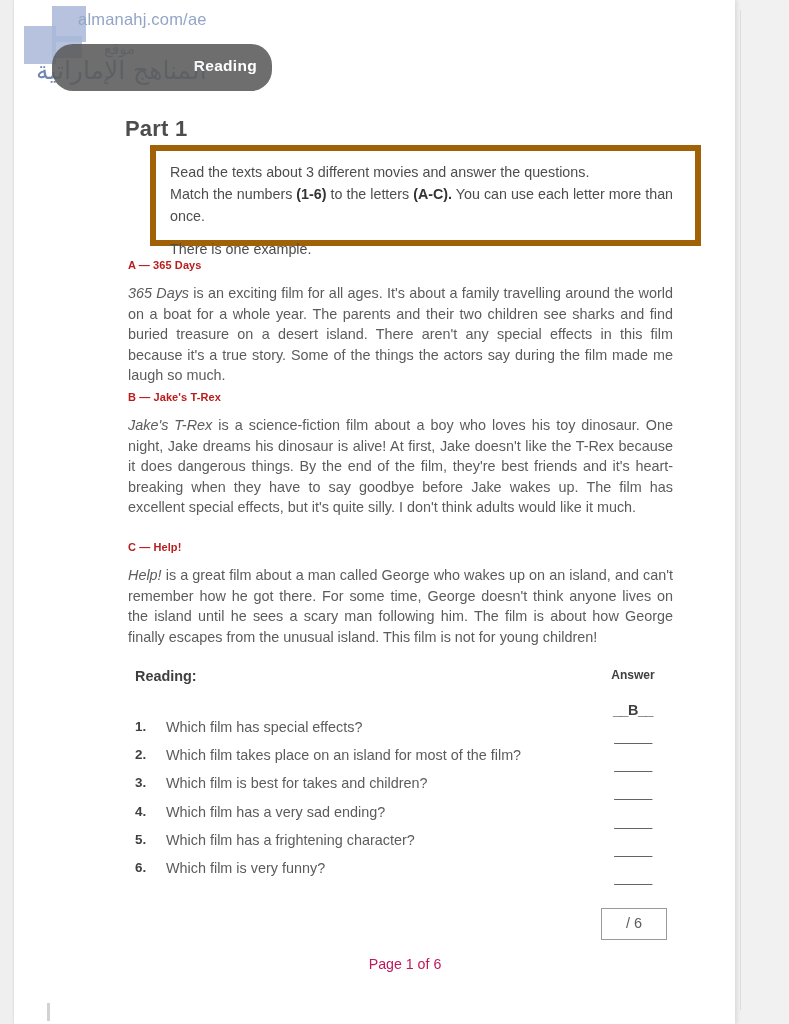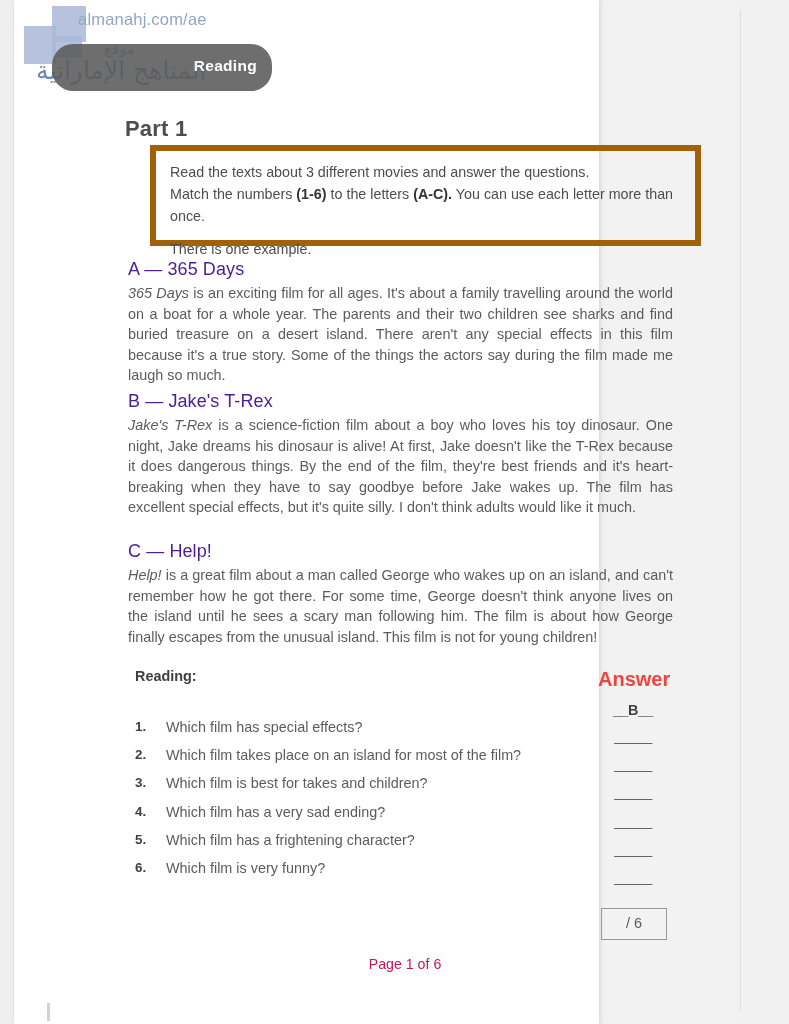--- a/index.html
+++ b/index.html
@@ -13,21 +13,21 @@
     overflow: hidden;
     font-family: "Liberation Sans", sans-serif;
     position: relative;
   }
 
   
   #page-sheet {
     position: absolute;
     left: 14px;
     top: 0;
-    width: 585px;
+    width: 721px;
     height: 1024px;
     background: #ffffff;
     box-shadow: 2px 0 4px rgba(0,0,0,0.10), -1px 0 2px rgba(0,0,0,0.05);
   }
   #outer-bg-right {
     position: absolute;
     left: 735px;
     top: 0;
     width: 54px;
     height: 1024px;
@@ -159,23 +159,23 @@
     padding: 10px 14px 0 14px;
     font-size: 14.3px;
     line-height: 22px;
     color: #4d4d4d;
   }
   #instruction-inner b { color: #333; font-weight: bold; }
   .instr-gap { height: 11px; }
 
   .sec-head {
     position: absolute;
-    font-size: 18px;
-    font-weight: normal;
-    color: #4c1d95;
+    font-size: 11px;
+    font-weight: bold;
+    color: #b91c1c;
     letter-spacing: 0.1px;
   }
   .sec-body {
     position: absolute;
     width: 545px;
     font-size: 14.4px;
     line-height: 20.6px;
     color: #5c5c5c;
     text-align: justify;
   }
@@ -231,23 +231,23 @@
     font-size: 14.4px;
     font-weight: bold;
     color: #3f3f3f;
   }
   #answer-label {
     position: absolute;
     left: 473px;
     top: 0;
     width: 70px;
     text-align: center;
-    font-size: 20px;
-    font-weight: bold;
-    color: #ef4444;
+    font-size: 12px;
+    font-weight: bold;
+    color: #404040;
   }
   #example-row {
     position: absolute;
     left: 0;
     top: 25px;
     width: 560px;
     height: 26px;
   }
   #example-q {
     position: absolute;

